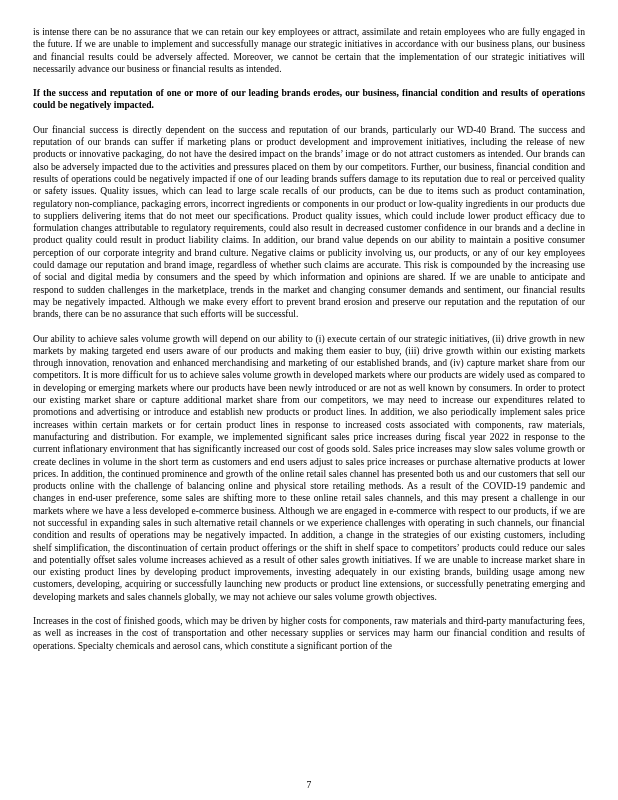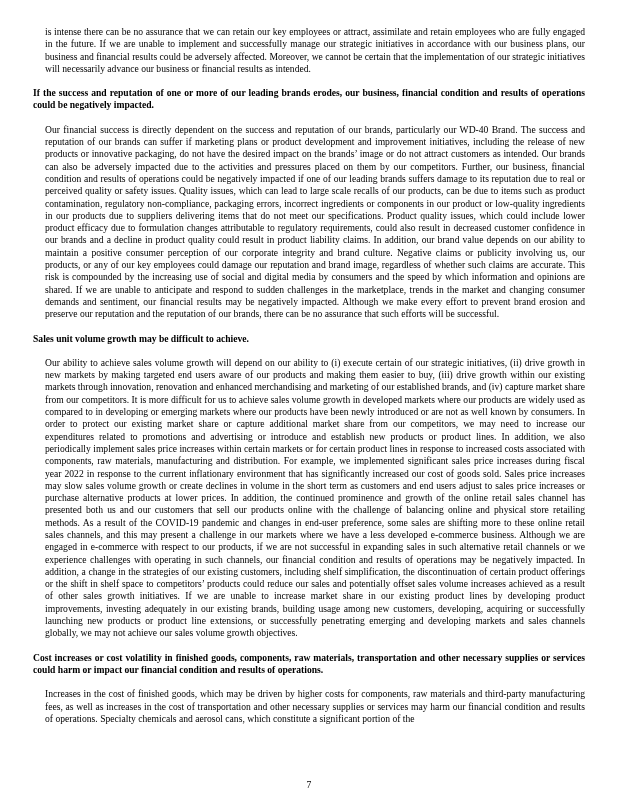--- a/index.html
+++ b/index.html
@@ -15,21 +15,21 @@
     padding: 26px 33px 30px 33px;
     position: relative;
     font-family: "Liberation Serif", "DejaVu Serif", serif;
     color: #000000;
     overflow: hidden;
   }
   .body-para {
     font-size: 9.6px;
     line-height: 12.3px;
     text-align: justify;
-    margin: 0 0 12px 12px;
+    margin: 0 0 12px 0;
   }
   .section-heading {
     font-size: 9.6px;
     line-height: 12.3px;
     font-weight: bold;
     text-align: justify;
     margin: 0 0 12px 0;
   }
   .page-number {
     position: absolute;
@@ -40,18 +40,16 @@
     font-size: 9.6px;
   }
 </style>
 </head>
 <body>
 
 <div class="page">
   <p class="body-para">is intense there can be no assurance that we can retain our key employees or attract, assimilate and retain employees who are fully engaged in the future. If we are unable to implement and successfully manage our strategic initiatives in accordance with our business plans, our business and financial results could be adversely affected. Moreover, we cannot be certain that the implementation of our strategic initiatives will necessarily advance our business or financial results as intended.</p>
   <p class="section-heading">If the success and reputation of one or more of our leading brands erodes, our business, financial condition and results of operations could be negatively impacted.</p>
   <p class="body-para">Our financial success is directly dependent on the success and reputation of our brands, particularly our WD-40 Brand. The success and reputation of our brands can suffer if marketing plans or product development and improvement initiatives, including the release of new products or innovative packaging, do not have the desired impact on the brands’ image or do not attract customers as intended. Our brands can also be adversely impacted due to the activities and pressures placed on them by our competitors. Further, our business, financial condition and results of operations could be negatively impacted if one of our leading brands suffers damage to its reputation due to real or perceived quality or safety issues. Quality issues, which can lead to large scale recalls of our products, can be due to items such as product contamination, regulatory non-compliance, packaging errors, incorrect ingredients or components in our product or low-quality ingredients in our products due to suppliers delivering items that do not meet our specifications. Product quality issues, which could include lower product efficacy due to formulation changes attributable to regulatory requirements, could also result in decreased customer confidence in our brands and a decline in product quality could result in product liability claims. In addition, our brand value depends on our ability to maintain a positive consumer perception of our corporate integrity and brand culture. Negative claims or publicity involving us, our products, or any of our key employees could damage our reputation and brand image, regardless of whether such claims are accurate. This risk is compounded by the increasing use of social and digital media by consumers and the speed by which information and opinions are shared. If we are unable to anticipate and respond to sudden challenges in the marketplace, trends in the market and changing consumer demands and sentiment, our financial results may be negatively impacted. Although we make every effort to prevent brand erosion and preserve our reputation and the reputation of our brands, there can be no assurance that such efforts will be successful.</p>
-  <p class="section-heading">Sales unit volume growth may be difficult to achieve.</p>
   <p class="body-para">Our ability to achieve sales volume growth will depend on our ability to (i) execute certain of our strategic initiatives, (ii) drive growth in new markets by making targeted end users aware of our products and making them easier to buy, (iii) drive growth within our existing markets through innovation, renovation and enhanced merchandising and marketing of our established brands, and (iv) capture market share from our competitors. It is more difficult for us to achieve sales volume growth in developed markets where our products are widely used as compared to in developing or emerging markets where our products have been newly introduced or are not as well known by consumers. In order to protect our existing market share or capture additional market share from our competitors, we may need to increase our expenditures related to promotions and advertising or introduce and establish new products or product lines. In addition, we also periodically implement sales price increases within certain markets or for certain product lines in response to increased costs associated with components, raw materials, manufacturing and distribution. For example, we implemented significant sales price increases during fiscal year 2022 in response to the current inflationary environment that has significantly increased our cost of goods sold. Sales price increases may slow sales volume growth or create declines in volume in the short term as customers and end users adjust to sales price increases or purchase alternative products at lower prices. In addition, the continued prominence and growth of the online retail sales channel has presented both us and our customers that sell our products online with the challenge of balancing online and physical store retailing methods. As a result of the COVID-19 pandemic and changes in end-user preference, some sales are shifting more to these online retail sales channels, and this may present a challenge in our markets where we have a less developed e-commerce business. Although we are engaged in e-commerce with respect to our products, if we are not successful in expanding sales in such alternative retail channels or we experience challenges with operating in such channels, our financial condition and results of operations may be negatively impacted. In addition, a change in the strategies of our existing customers, including shelf simplification, the discontinuation of certain product offerings or the shift in shelf space to competitors’ products could reduce our sales and potentially offset sales volume increases achieved as a result of other sales growth initiatives. If we are unable to increase market share in our existing product lines by developing product improvements, investing adequately in our existing brands, building usage among new customers, developing, acquiring or successfully launching new products or product line extensions, or successfully penetrating emerging and developing markets and sales channels globally, we may not achieve our sales volume growth objectives.</p>
-  <p class="section-heading">Cost increases or cost volatility in finished goods, components, raw materials, transportation and other necessary supplies or services could harm or impact our financial condition and results of operations.</p>
   <p class="body-para">Increases in the cost of finished goods, which may be driven by higher costs for components, raw materials and third-party manufacturing fees, as well as increases in the cost of transportation and other necessary supplies or services may harm our financial condition and results of operations. Specialty chemicals and aerosol cans, which constitute a significant portion of the</p>
   <div class="page-number">7</div>
 </div>
 
 </body></html>

